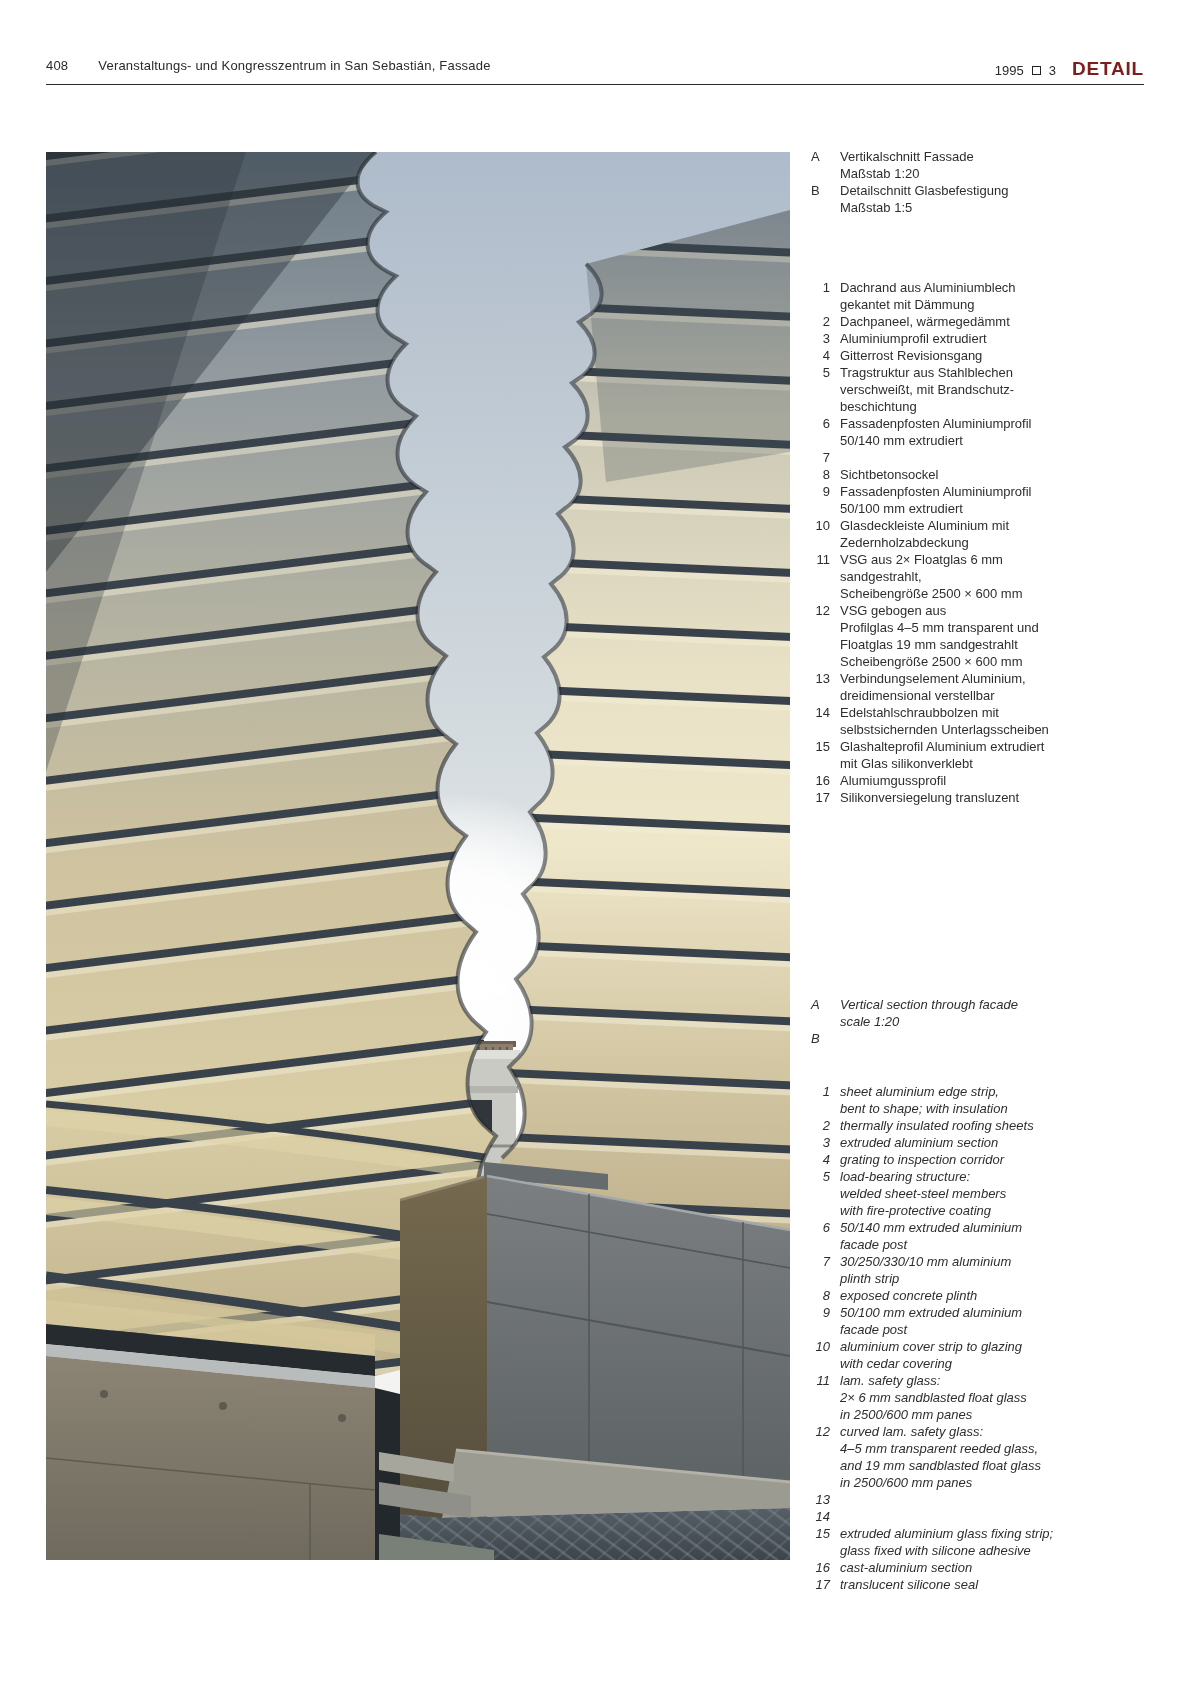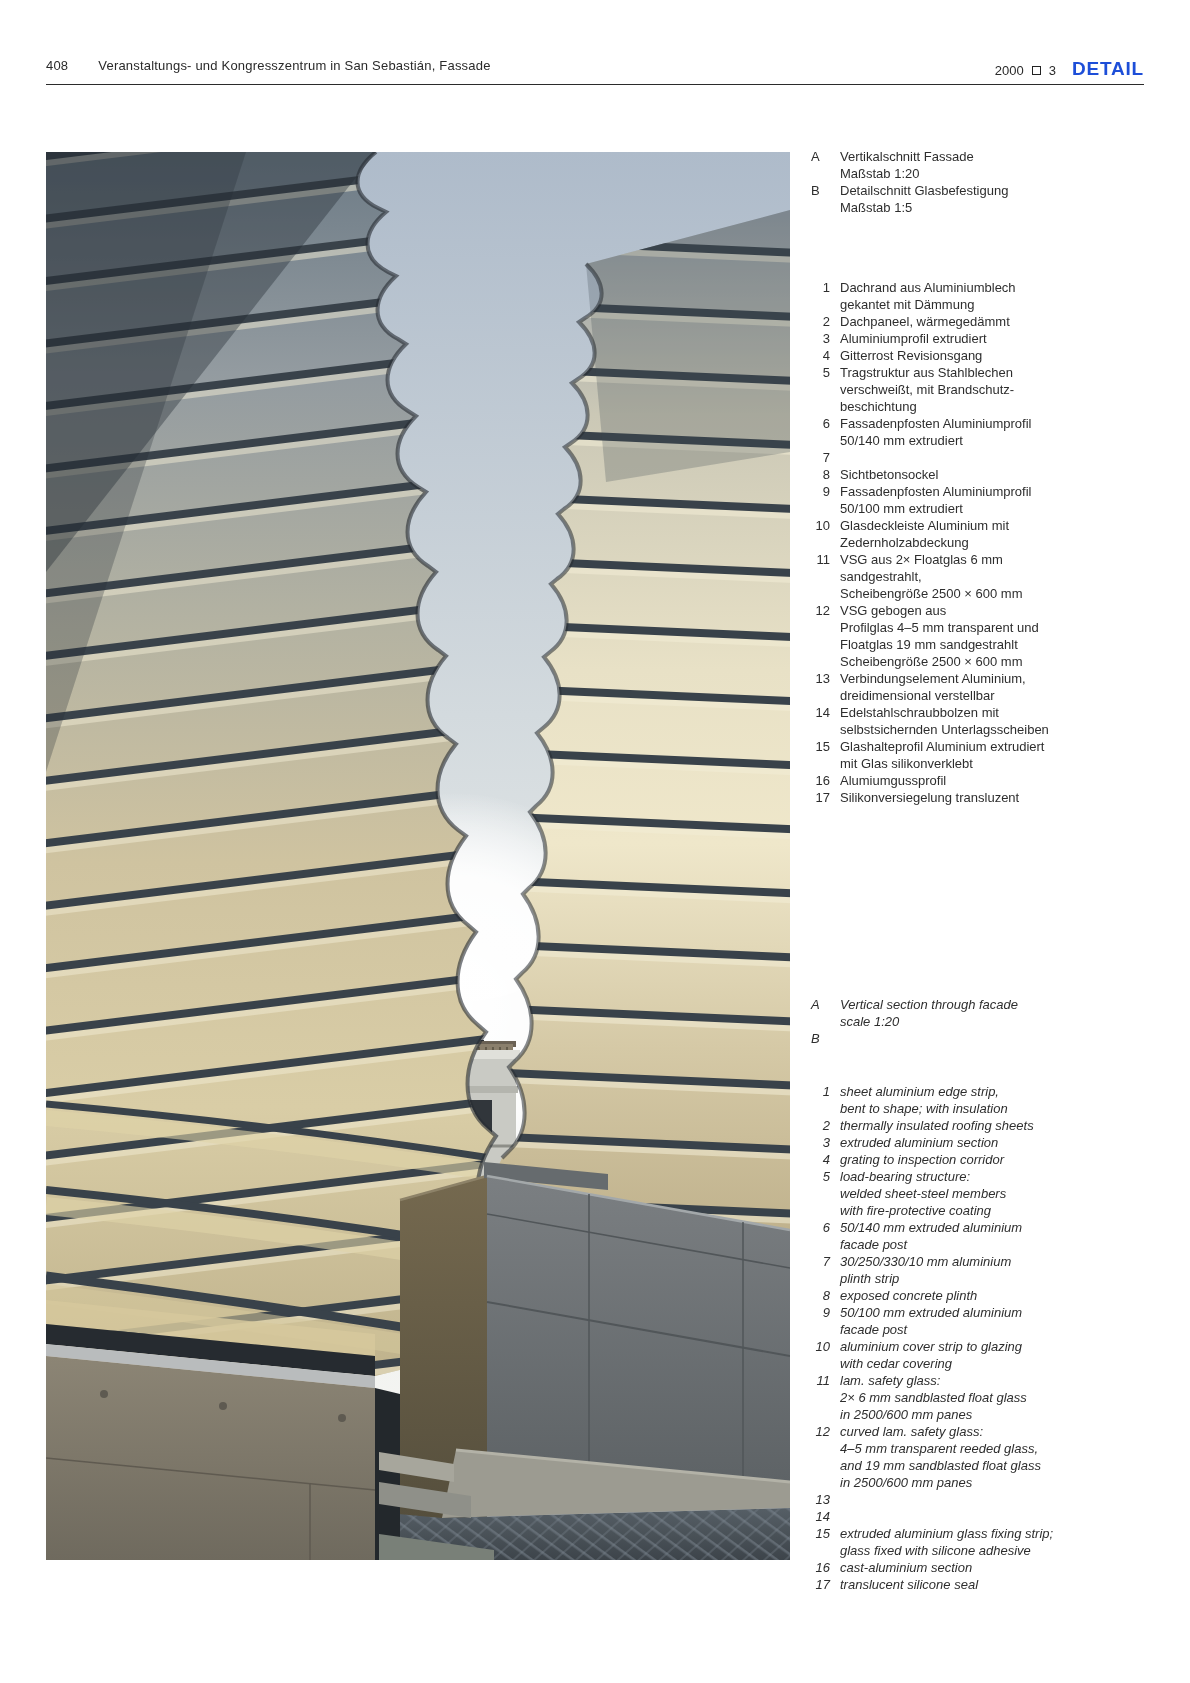--- a/index.html
+++ b/index.html
@@ -6,21 +6,21 @@
   html,body { background:#ffffff; }
   body { font-family:"Liberation Sans","DejaVu Sans",sans-serif; color:#2a2a2a; }
   .page { position:relative; width:1190px; height:1683px; background:#fff; overflow:hidden; }
 
   
   .hdr { position:absolute; left:46px; right:46px; top:58px; height:22px;
          display:flex; justify-content:space-between; align-items:flex-start; }
   .hdr-left { display:flex; align-items:baseline; gap:30px; font-size:13px; letter-spacing:.2px; }
   .hdr-right { display:flex; align-items:baseline; gap:6px; font-size:13px; }
   .sq { display:inline-block; width:9px; height:9px; border:1.6px solid #222; position:relative; top:0px; margin:0 2px; }
-  .brand { font-size:19px; font-weight:700; letter-spacing:.8px; color:#1d4ed8; margin-left:10px; }
+  .brand { font-size:19px; font-weight:700; letter-spacing:.8px; color:#7f1d1d; margin-left:10px; }
   .rule { position:absolute; left:46px; top:84px; width:1098px; height:1px; background:#2b2b2b; }
 
   
   .photo { position:absolute; left:46px; top:152px; width:744px; height:1408px; overflow:hidden; }
   .photo svg { display:block; }
 
   
   .legend { position:absolute; left:802px; top:0; width:358px; font-size:13px; line-height:17px; color:#2e2e2e; }
   .lg-block { position:absolute; left:0; width:100%; }
   #de-sections { top:148px; }
@@ -37,21 +37,21 @@
 <body>
 
 <div class="page">
 
   <div class="hdr">
     <div class="hdr-left">
       <span>408</span>
       <span>Veranstaltungs- und Kongresszentrum in San Sebastián, Fassade</span>
     </div>
     <div class="hdr-right">
-      <span>2000</span>
+      <span>1995</span>
       <span class="sq"></span>
       <span>3</span>
       <span class="brand">DETAIL</span>
     </div>
   </div>
   <div class="rule"></div>
 
   <figure class="photo" id="photo">
 <svg viewBox="0 0 744 1408" width="744" height="1408" preserveAspectRatio="none" role="img">
 <defs>

